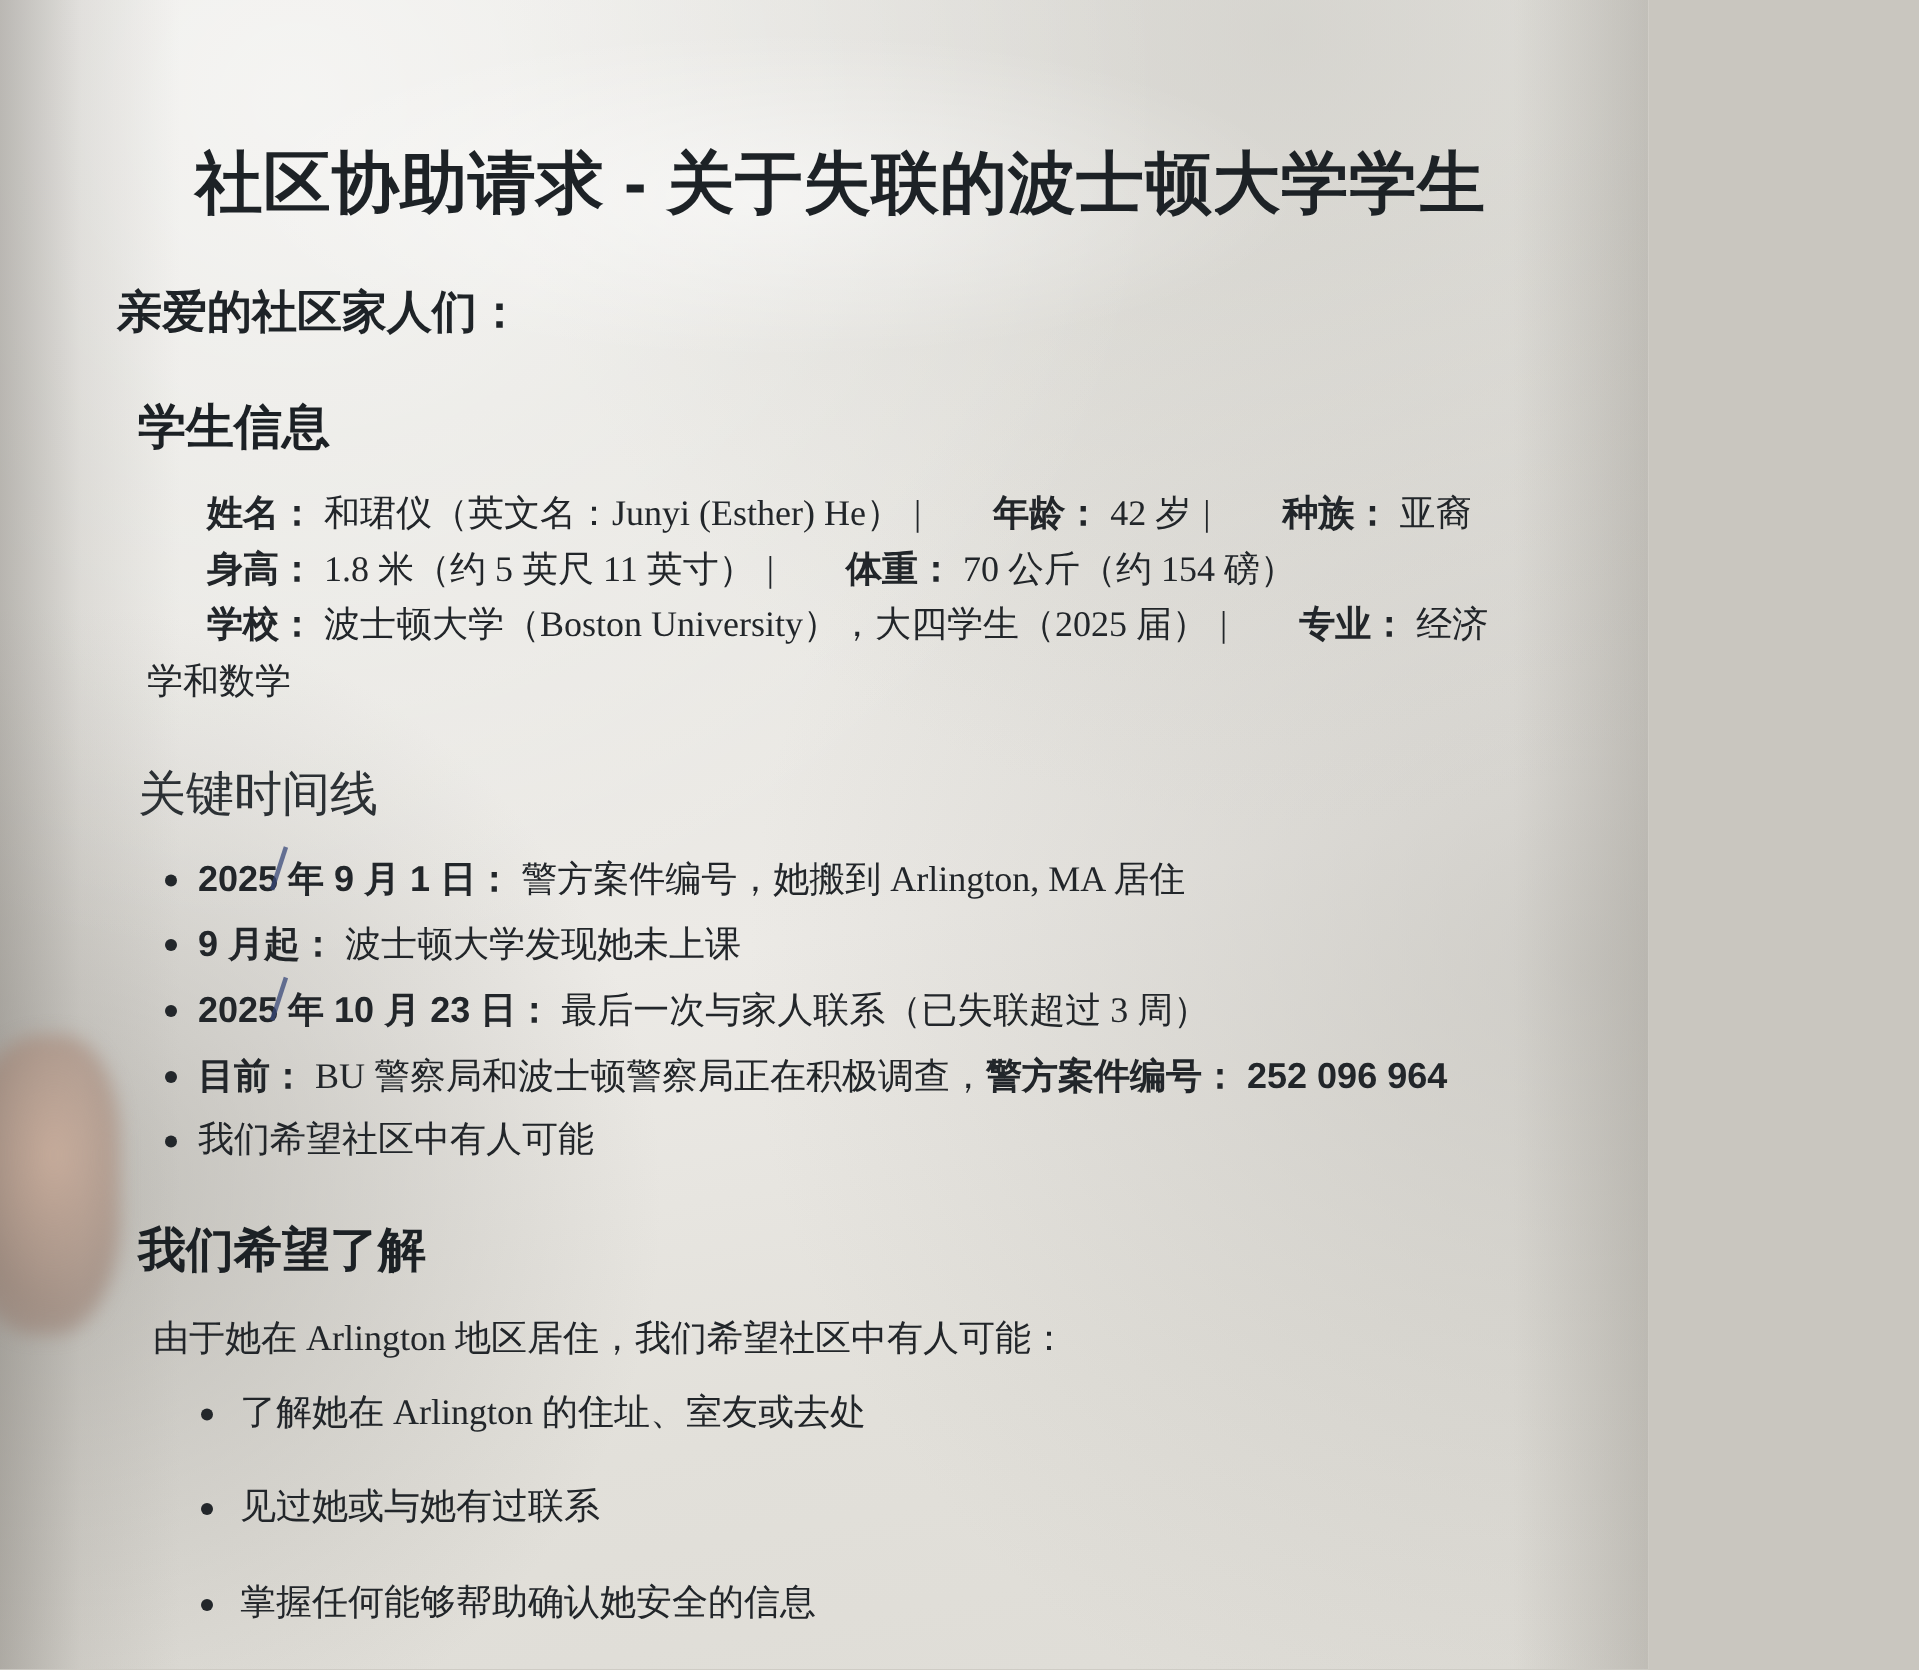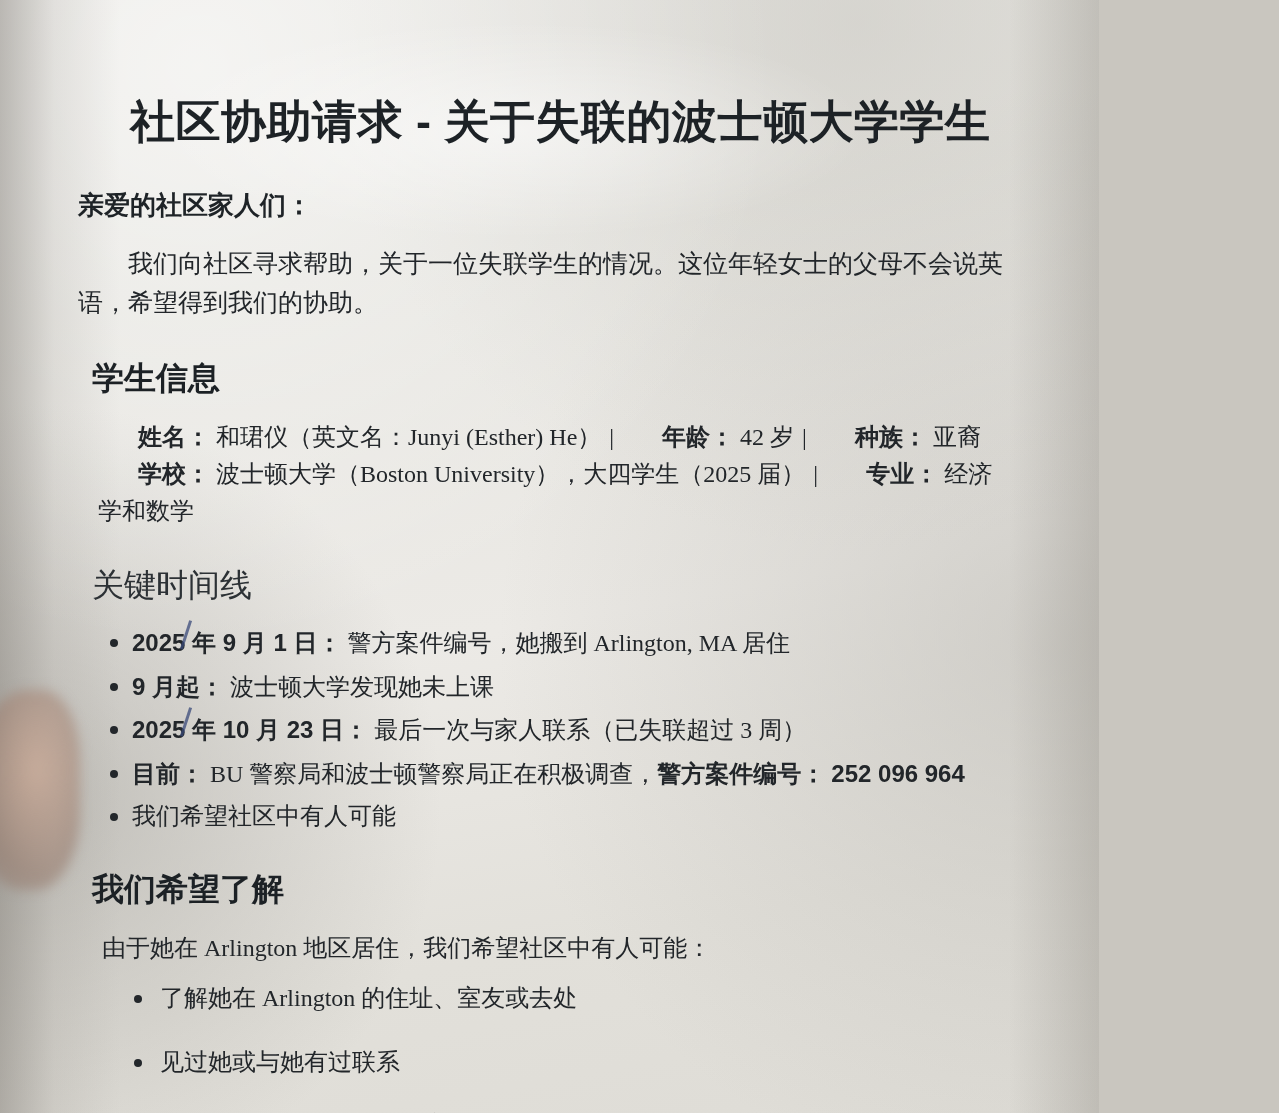--- a/index.html
+++ b/index.html
@@ -78,21 +78,21 @@
     margin: 0;
     padding-top: 92px;
     padding-left: 52px;
     color: #1d2226;
     white-space: nowrap;
   }
 
   .salutation {
     font-family: "Liberation Sans", "DejaVu Sans", sans-serif;
     font-weight: bold;
-    font-size: 26px;
+    font-size: 30px;
     margin: 36px 0 0 0;
     color: #1e2327;
   }
 
   .intro {
     font-size: 25px;
     line-height: 1.55;
     margin: 22px 0 0 0;
     text-indent: 2em;
     color: #22262a;
@@ -181,34 +181,40 @@
 <div class="sheet">
   <div class="glare"></div>
   <div class="thumb"></div>
 
   <div class="content">
 
     <h1 class="doc-title">社区协助请求 - 关于失联的波士顿大学学生</h1>
 
     <p class="salutation">亲爱的社区家人们：</p>
 
-    <p class="intro">我们向社区寻求帮助，关于一位失联学生的情况。这位年轻女士的父母不会说英语，希望得到我们的协助。</p>
 
     <h2 class="section-heading">学生信息</h2>
 
     <div class="info-block">
       <div>
         <span class="lbl">姓名：</span>
         <span>和珺仪（英文名：Junyi (Esther) He）</span>
         <span class="sep">|</span>
         <span class="lbl">年龄：</span>
         <span>42 岁</span>
         <span class="sep">|</span>
         <span class="lbl">种族：</span>
         <span>亚裔</span>
+      </div>
+      <div>
+        <span class="lbl">身高：</span>
+        <span>1.8 米（约 5 英尺 11 英寸）</span>
+        <span class="sep">|</span>
+        <span class="lbl">体重：</span>
+        <span>70 公斤（约 154 磅）</span>
       </div>
       <div>
         <span class="lbl">学校：</span>
         <span>波士顿大学（Boston University），大四学生（2025 届）</span>
         <span class="sep">|</span>
         <span class="lbl">专业：</span>
         <span>经济学和数学</span>
       </div>
     </div>
 

